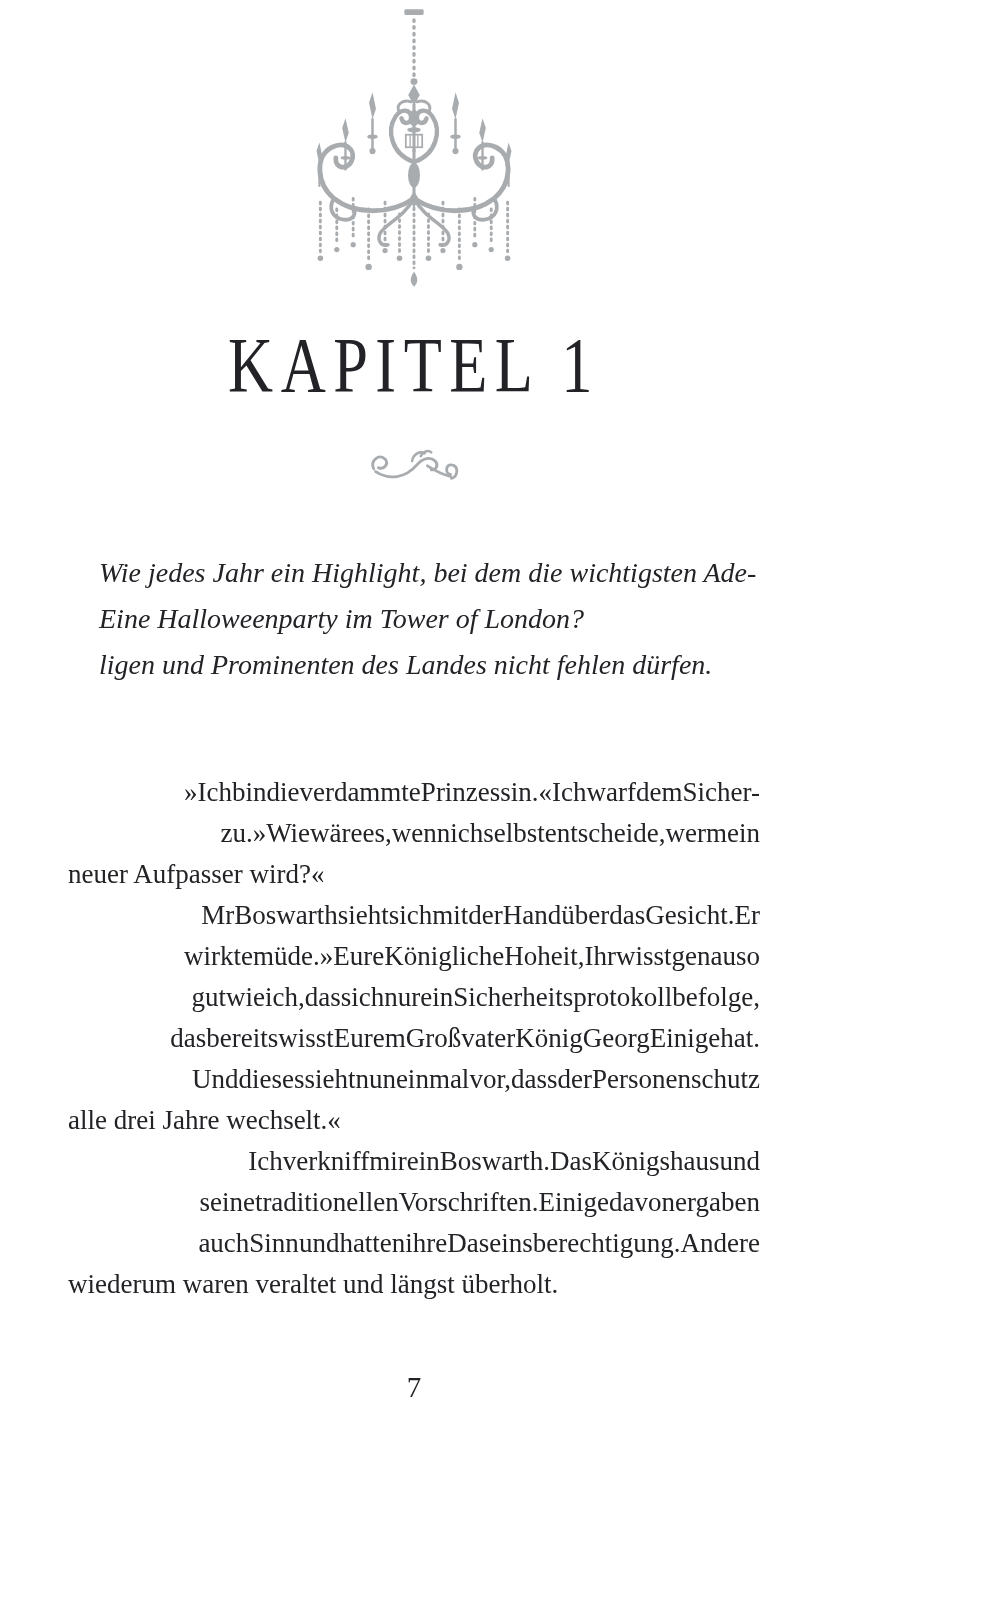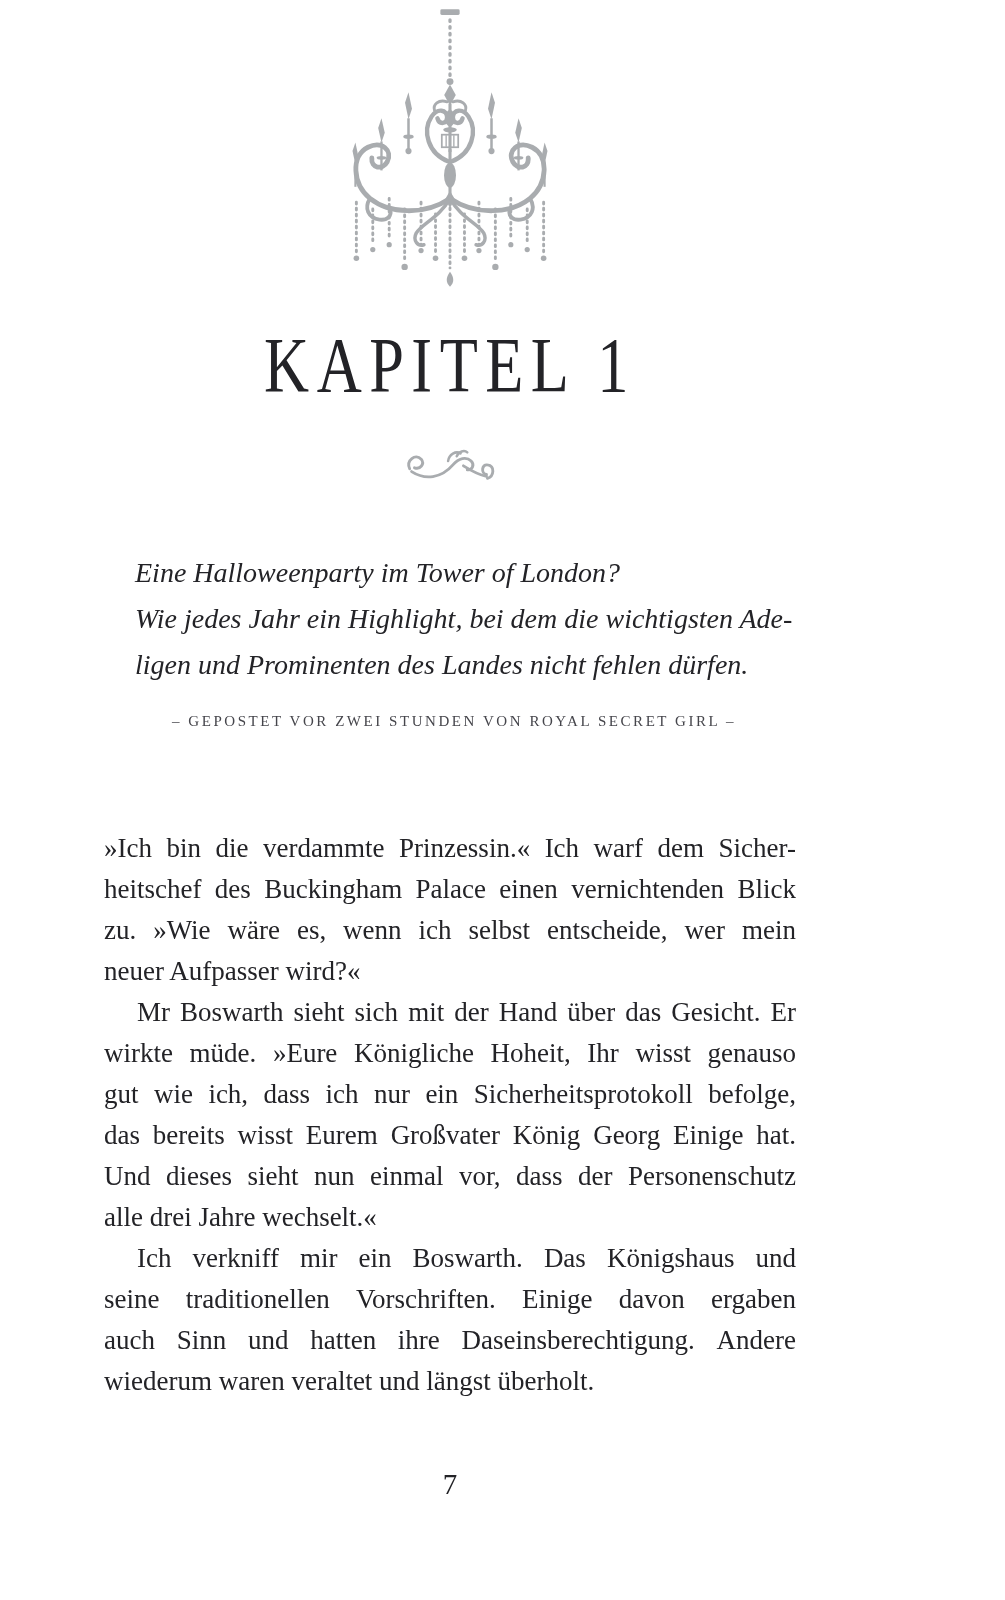--- a/index.html
+++ b/index.html
@@ -11,21 +11,21 @@
   html,body{margin:0;padding:0;}
   body{
     width:1005px;height:1600px;
     background:var(--bg);
     font-family:"Liberation Serif","DejaVu Serif",serif;
     color:var(--text);
     overflow:hidden;
   }
   .content{
     width:692px;
-    margin-left:104px;
+    margin-left:68px;
   }
   .chandelier{display:block;margin:8px auto 0;}
   .title{
     margin:26px 0 0 0;
     text-align:center;
     font-size:78px;
     font-weight:normal;
     letter-spacing:0.12em;
     line-height:1;
     transform:scaleX(0.80);
@@ -51,21 +51,21 @@
     letter-spacing:0.17em;
     color:var(--credit);
     white-space:nowrap;
   }
   .bodytext{
     margin-top:84px;
     font-size:27px;
     line-height:41px;
     color:var(--text);
   }
-  .bline{display:flex;justify-content:space-between;white-space:nowrap;}
+  .bline{display:flex;justify-content:flex-end;white-space:nowrap;}
   .bline.last{display:block;}
   .bline.indent{padding-left:33px;}
   .pageno{
     margin-top:66px;
     text-align:center;
     font-size:29px;
     color:var(--text);
   }
   svg .fill{fill:var(--orn);stroke:none;}
   svg .ln{fill:none;stroke:var(--orn);stroke-linecap:round;}
@@ -166,46 +166,36 @@
   <svg class="flourish" width="96" height="50" viewBox="0 0 100 50" aria-hidden="true">
     <path class="ln" d="M8,31 c-4,-9 6,-16 12,-10 c4,5 -1,11 -7,9" stroke-width="3"></path>
     <path class="ln" d="M10,34 c14,9 31,7 43,-7 c6,-7 14,-9 19,-4 c4,4 1,10 -4,9" stroke-width="3"></path>
     <path class="ln" d="M64,28 c8,5 15,9 24,11" stroke-width="3"></path>
     <path class="ln" d="M89,41 c7,-2 8,-13 0,-14 c-6,-1 -7,9 -1,10" stroke-width="3"></path>
     <path class="ln" d="M48,23 c1,-7 8,-11 13,-8" stroke-width="2.6"></path>
     <path class="ln" d="M57,18 c2,-5 8,-7 11,-4" stroke-width="2.6"></path>
   </svg>
 
   <div class="epigraph">
+    <div class="eline">Wie jedes Jahr ein Highlight, bei dem die wichtigsten Ade-</div>
     <div class="eline">Eine Halloweenparty im Tower of London?</div>
-    <div class="eline">Wie jedes Jahr ein Highlight, bei dem die wichtigsten Ade-</div>
     <div class="eline">ligen und Prominenten des Landes nicht fehlen dürfen.</div>
-    <div class="credit">– GEPOSTET VOR ZWEI STUNDEN VON ROYAL SECRET GIRL –</div>
   </div>
 
   <div class="bodytext">
       <div class="bline">
         <span>»Ich</span>
         <span>bin</span>
         <span>die</span>
         <span>verdammte</span>
         <span>Prinzessin.«</span>
         <span>Ich</span>
         <span>warf</span>
         <span>dem</span>
         <span>Sicher-</span>
-      </div>
-      <div class="bline">
-        <span>heitschef</span>
-        <span>des</span>
-        <span>Buckingham</span>
-        <span>Palace</span>
-        <span>einen</span>
-        <span>vernichtenden</span>
-        <span>Blick</span>
       </div>
       <div class="bline">
         <span>zu.</span>
         <span>»Wie</span>
         <span>wäre</span>
         <span>es,</span>
         <span>wenn</span>
         <span>ich</span>
         <span>selbst</span>
         <span>entscheide,</span>

